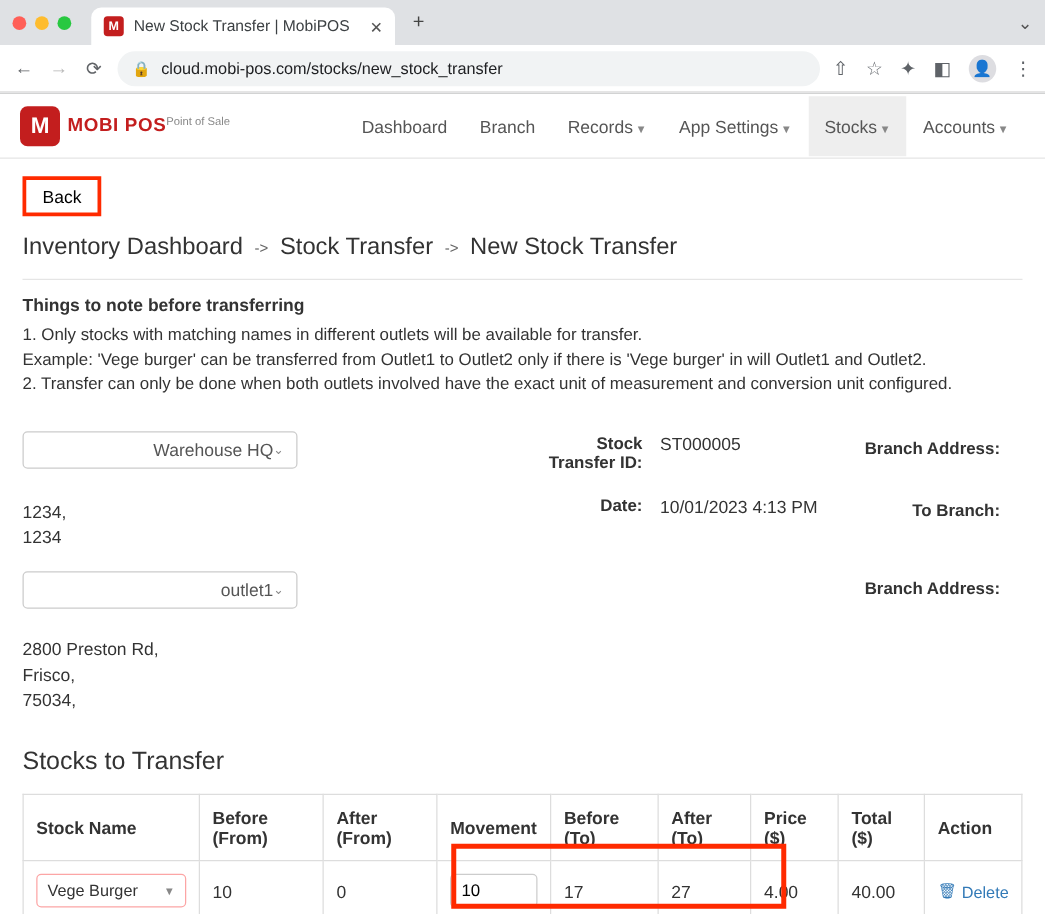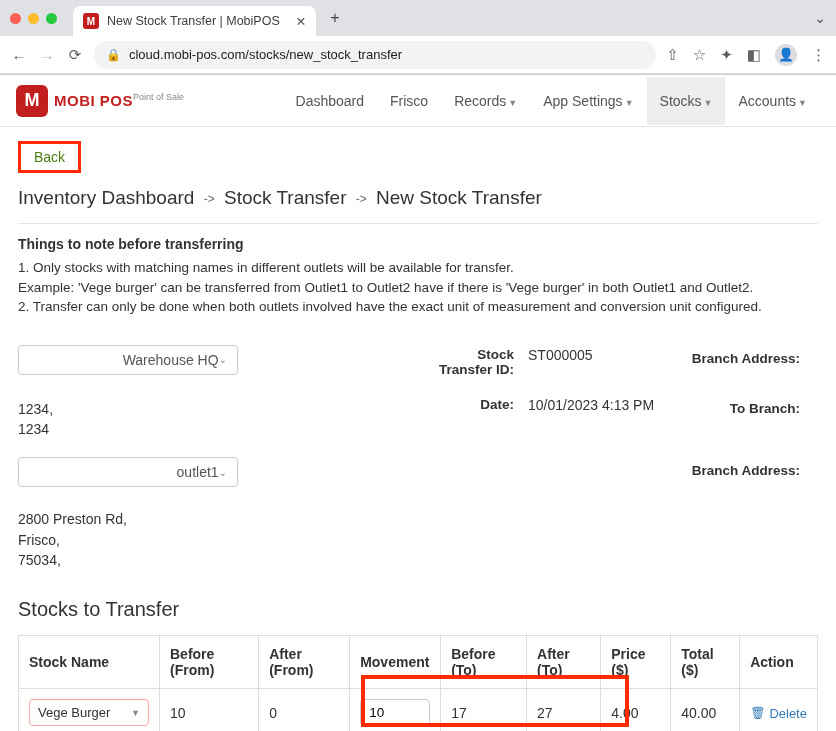--- a/index.html
+++ b/index.html
@@ -28,21 +28,21 @@
   .logo-box { width: 32px; height: 32px; background: #c31e1e; border-radius: 6px; display:flex;align-items:center;justify-content:center;color:#fff;font-weight:bold;font-size:18px; }
   .logo-text-wrap { display: flex; flex-direction: row; line-height: 1;}
   .logo-text { color: #c31e1e; font-weight: bold; font-size: 15px; letter-spacing: .5px;}
   .logo-sub { color: #888; font-size: 9px; }
   .nav-items { margin-left: auto; display: flex; gap: 0; }
   .nav-item { padding: 16px 13px; color: #555; font-size: 14px; cursor: pointer; }
   .nav-item.active { background: #eee; }
   .caret { font-size: 9px; margin-left: 2px; color: #888; }
   
   .content { padding: 14px 18px; }
-  .back-btn { border: 3px solid #ff2a00; background: #fff; padding: 5px 13px; font-size: 14px; color: #4d7c0f; cursor: pointer; margin-bottom: 8px; display: inline-block;}
+  .back-btn { border: 3px solid #ff2a00; background: #fff; padding: 5px 13px; font-size: 14px; color: #000000; cursor: pointer; margin-bottom: 8px; display: inline-block;}
   .breadcrumb { font-size: 19px; color: #333; margin-top: 6px; margin-bottom: 14px; font-weight: 400;}
   .bc-sep { font-size: 12px; color: #666; margin: 0 4px; vertical-align: middle;}
   hr.sep { border: none; border-top: 1px solid #e5e5e5; margin: 8px 0 12px; }
   .note-head { font-weight: bold; margin-bottom: 6px; font-size: 14px;}
   .notes p { font-size: 13.5px; color: #333; line-height: 1.45; }
   .form-grid { display: grid; grid-template-columns: 160px 260px 1fr 150px 140px; row-gap: 18px; align-items: start; margin-top: 28px; margin-bottom: 28px; }
   .flabel { text-align: right; font-weight: bold; color: #333; font-size: 13.5px; padding-right: 18px; padding-top: 6px;}
   .rlabel { text-align: right; font-weight: bold; color: #333; font-size: 13.5px; padding-right: 14px; padding-top: 2px;}
   .rvalue { font-size: 14px; color: #333; padding-top: 2px;}
   .fselect { width: 220px; border: 1px solid #ccc; border-radius: 4px; padding: 6px 10px; font-size: 14px; color: #555; background: #fff; display: flex; justify-content: flex-end; align-items: center; cursor: pointer;}
@@ -105,21 +105,21 @@
     <div class="logo-box">
         <span>M</span>
       </div>
     <div class="logo-text-wrap">
       <span class="logo-text">MOBI POS</span>
       <span class="logo-sub">Point of Sale</span>
     </div>
   </div>
   <div class="nav-items">
     <div class="nav-item"><span>Dashboard</span></div>
-    <div class="nav-item"><span>Frisco</span></div>
+    <div class="nav-item"><span>Branch</span></div>
     <div class="nav-item"><span>Records</span><span class="caret">▼</span></div>
     <div class="nav-item"><span>App Settings</span><span class="caret">▼</span></div>
     <div class="nav-item active"><span>Stocks</span><span class="caret">▼</span></div>
     <div class="nav-item"><span>Accounts</span><span class="caret">▼</span></div>
   </div>
 </div>
 
 <div class="content">
   <button class="back-btn"><span>Back</span></button>
 
@@ -129,21 +129,21 @@
     <span>Stock Transfer</span>
     <span class="bc-sep">-&gt;</span>
     <span>New Stock Transfer</span>
   </div>
 
   <hr class="sep">
 
   <div class="notes">
     <div class="note-head">Things to note before transferring</div>
     <p>1. Only stocks with matching names in different outlets will be available for transfer.</p>
-    <p>Example: 'Vege burger' can be transferred from Outlet1 to Outlet2 have if there is 'Vege burger' in both Outlet1 and Outlet2.</p>
+    <p>Example: 'Vege burger' can be transferred from Outlet1 to Outlet2 only if there is 'Vege burger' in will Outlet1 and Outlet2.</p>
     <p>2. Transfer can only be done when both outlets involved have the exact unit of measurement and conversion unit configured.</p>
   </div>
 
   <div class="form-grid">
     <div>
       <div class="fselect">
         <span>Warehouse HQ</span>
         <span class="sel-caret">⌄</span>
       </div>
     </div>

